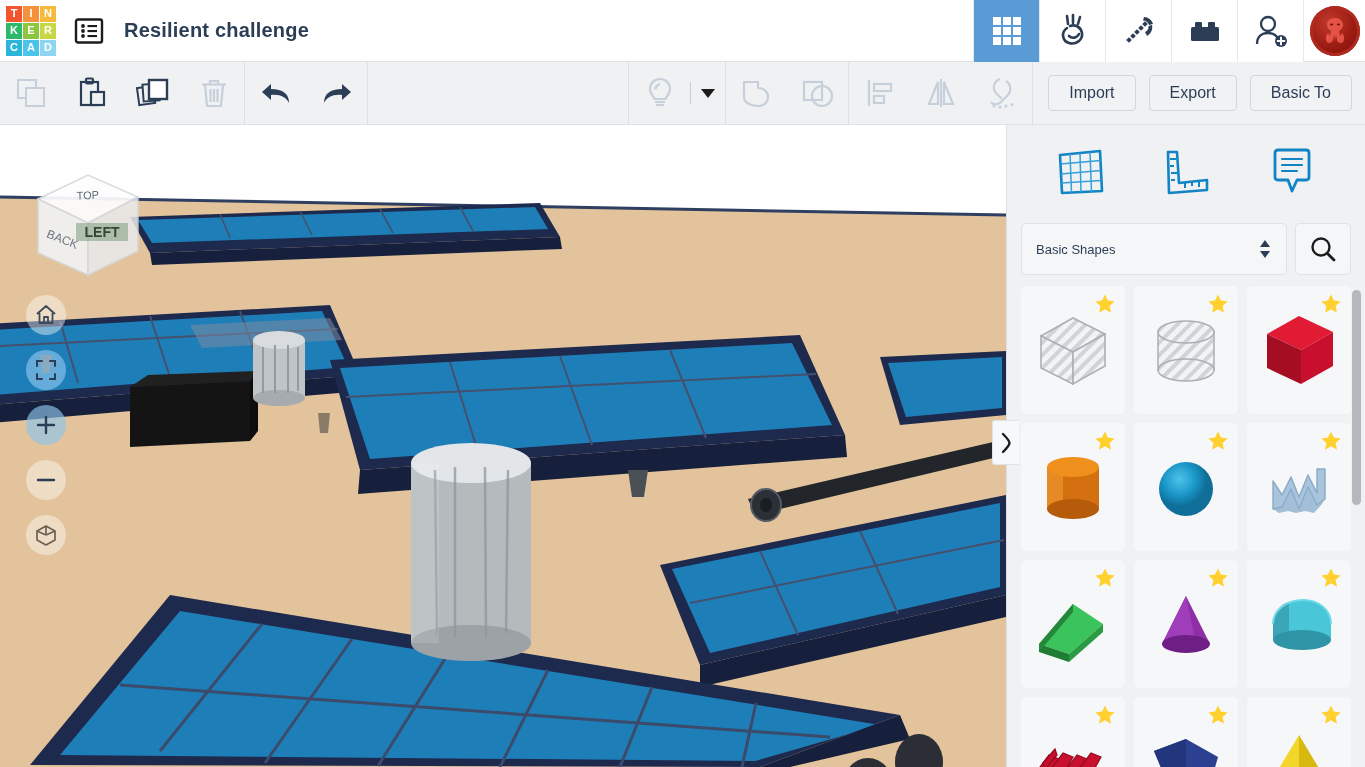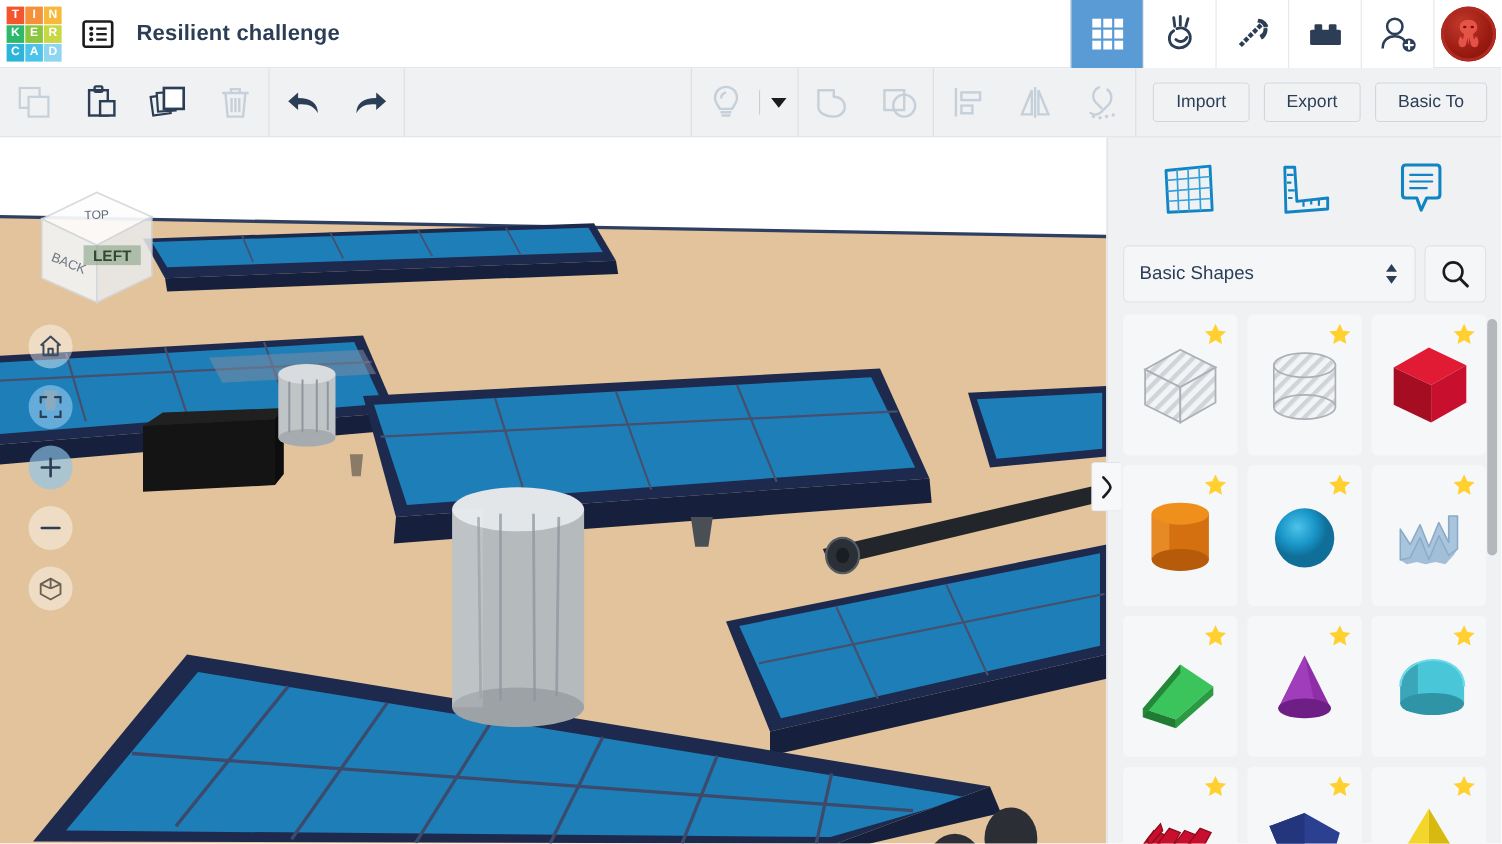--- a/index.html
+++ b/index.html
@@ -119,21 +119,21 @@
     height: 93px; display: flex; align-items: center; justify-content: space-around;
     padding: 0 20px;
   }
   .panel-tool { cursor: pointer; display: flex; align-items: center; justify-content: center; width: 72px; height: 62px; }
   #panel-search-row {
     height: 62px; padding: 0 14px; display: flex; align-items: center; gap: 8px;
   }
   #shape-select {
     flex: 1; height: 52px; background: #f5f6f8; border: 1px solid #dfe2e6; border-radius: 5px;
     display: flex; align-items: center; justify-content: space-between; padding: 0 14px;
-    font-size: 17px; color: #2c3e56; cursor: pointer;
+    font-size: 13px; color: #2c3e56; cursor: pointer;
   }
   #search-btn {
     width: 56px; height: 52px; background: #f5f6f8; border: 1px solid #dfe2e6; border-radius: 5px;
     display: flex; align-items: center; justify-content: center; cursor: pointer;
   }
   #shape-grid-wrap { flex: 1; position: relative; overflow: hidden; padding: 0 14px; }
   #shape-grid {
     display: grid; grid-template-columns: repeat(3, 1fr); gap: 9px; padding-top: 6px;
   }
   .shape-card {

